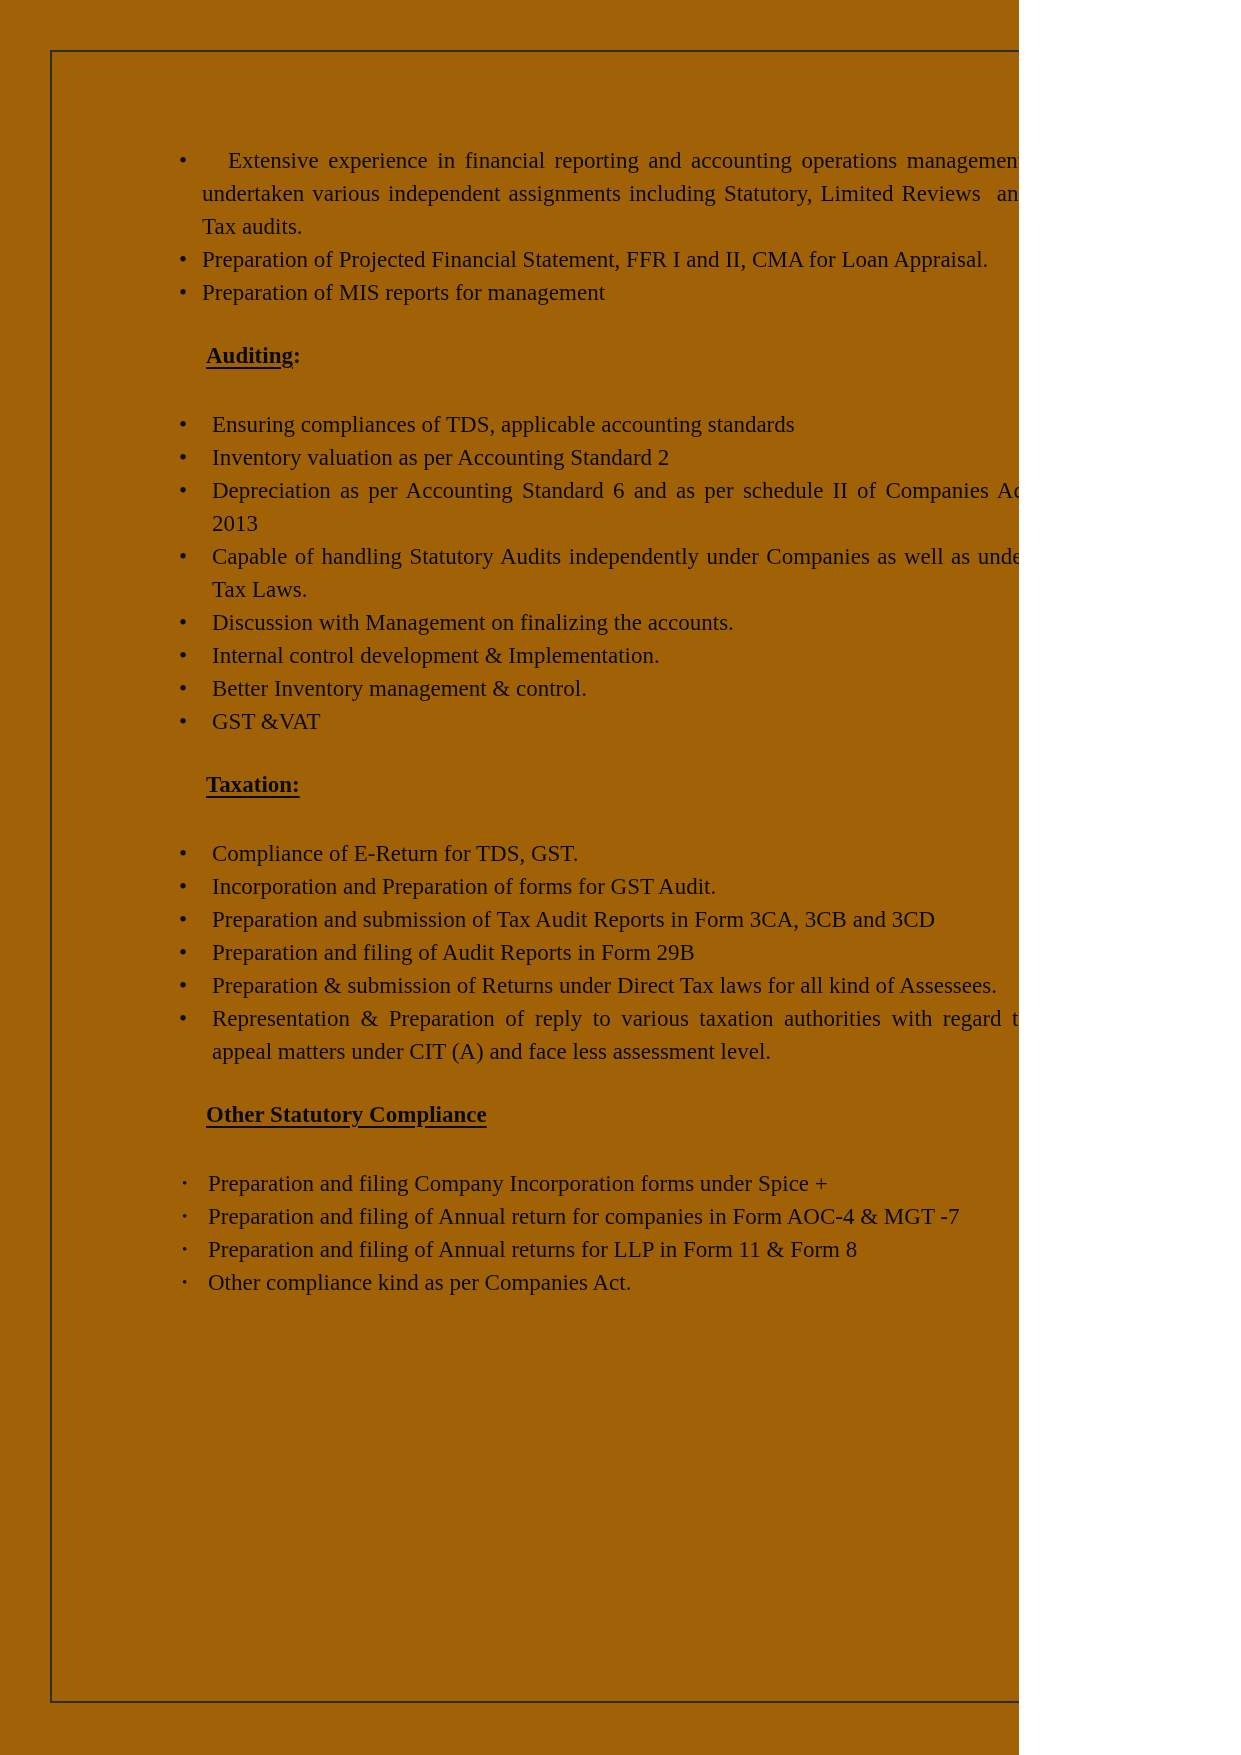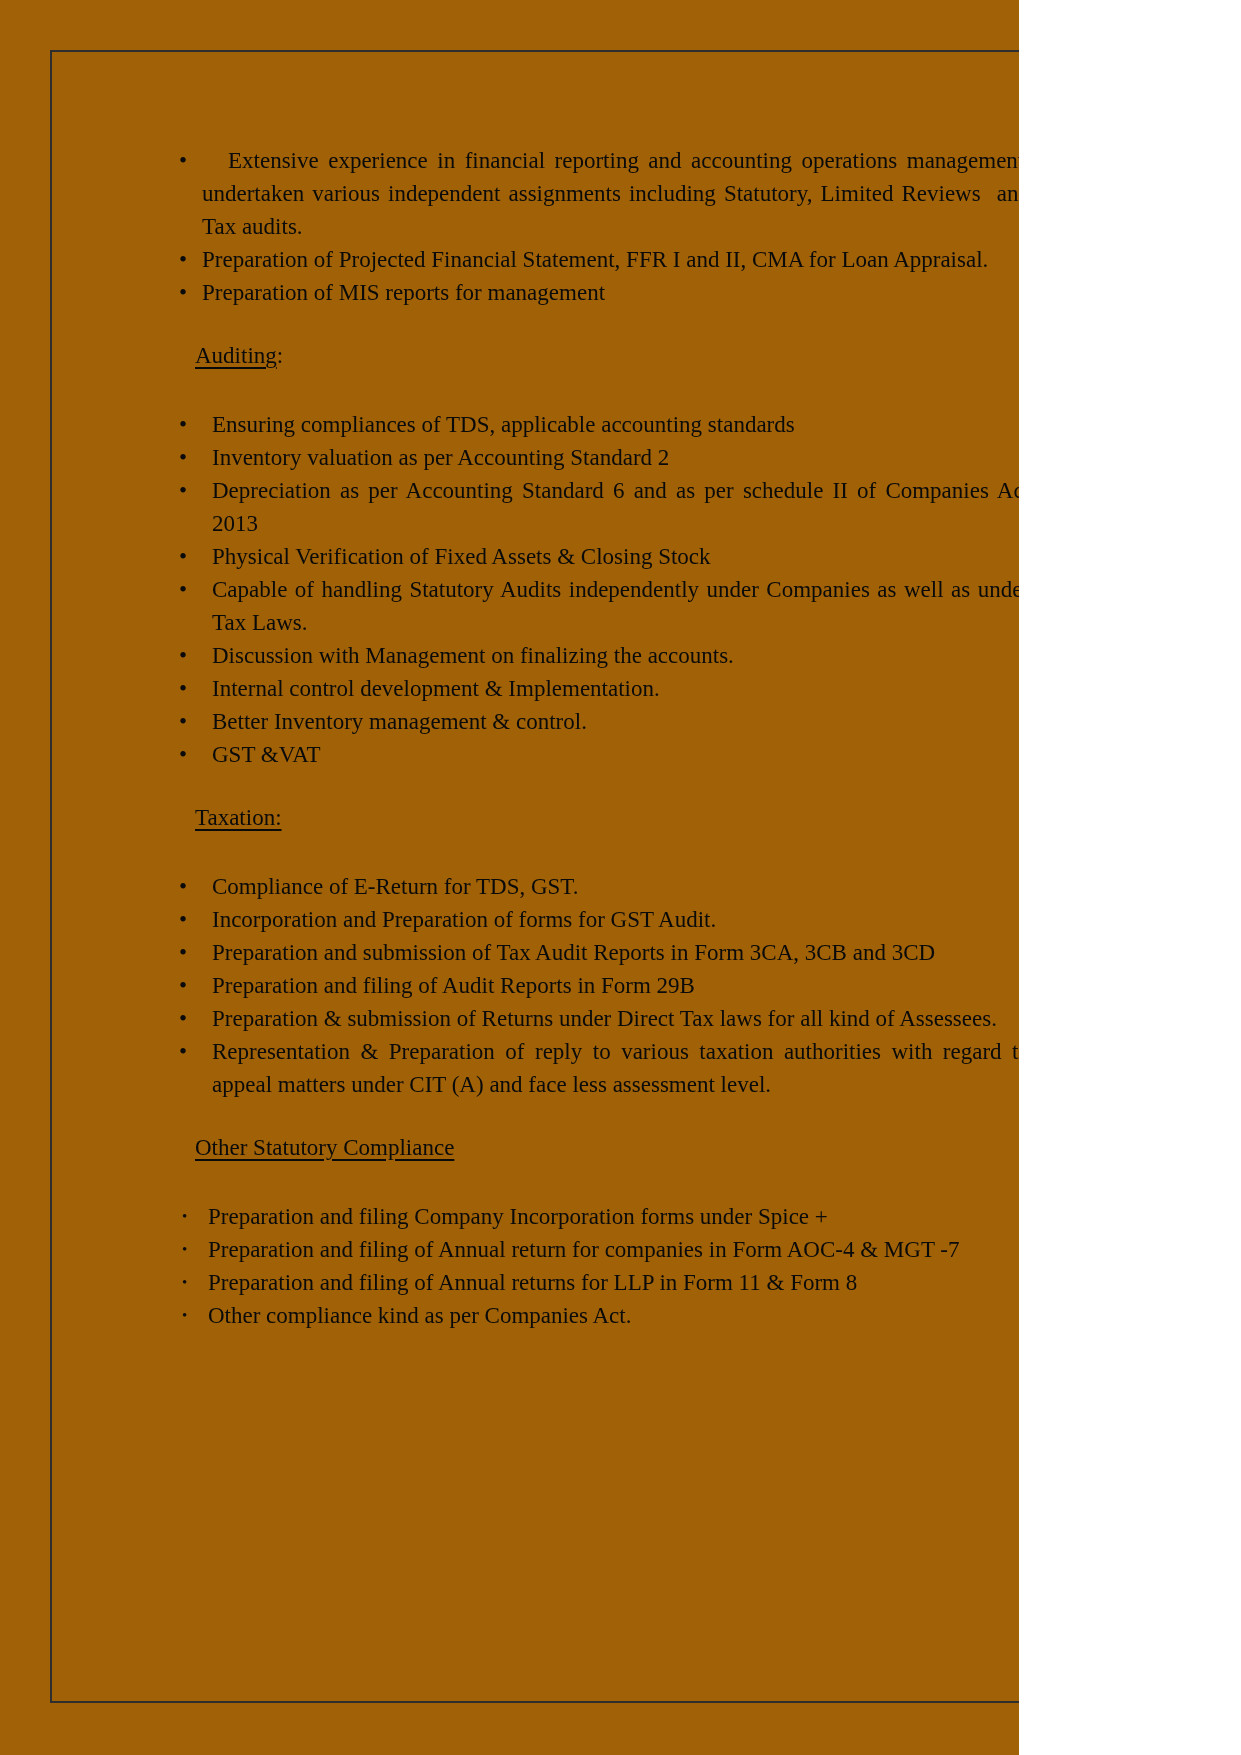--- a/index.html
+++ b/index.html
@@ -58,22 +58,22 @@
     display: block;
     text-align: justify;
   }
   
   ul.intro li { padding-left: 23px; }
   ul.intro li.first-extra .txt { text-indent: 26px; }
   
   ul.small-bullets li { padding-left: 29px; }
   ul.small-bullets li .bullet { left: 3px; font-size: 15px; }
   .section-heading {
-    font-weight: normal;
-    margin: 30px 0 36px 16px;
+    font-weight: bold;
+    margin: 30px 0 36px 27px;
     line-height: 33px;
   }
   .section-heading .u {
     text-decoration: underline;
     text-decoration-thickness: 2px;
     text-underline-offset: 4px;
   }
 </style>
 </head>
 <body>
@@ -104,24 +104,20 @@
         <span class="bullet"></span>
         <span class="txt">Ensuring compliances of TDS, applicable accounting standards</span>
       </li>
       <li>
         <span class="bullet"></span>
         <span class="txt">Inventory valuation as per Accounting Standard 2</span>
       </li>
       <li>
         <span class="bullet"></span>
         <span class="txt">Depreciation as per Accounting Standard 6 and as per schedule II of Companies Act 2013</span>
-      </li>
-      <li>
-        <span class="bullet"></span>
-        <span class="txt">Physical Verification of Fixed Assets &amp; Closing Stock</span>
       </li>
       <li>
         <span class="bullet"></span>
         <span class="txt">Capable of handling Statutory Audits independently under Companies as well as under Tax Laws.</span>
       </li>
       <li>
         <span class="bullet"></span>
         <span class="txt">Discussion with Management on finalizing the accounts.</span>
       </li>
       <li>

